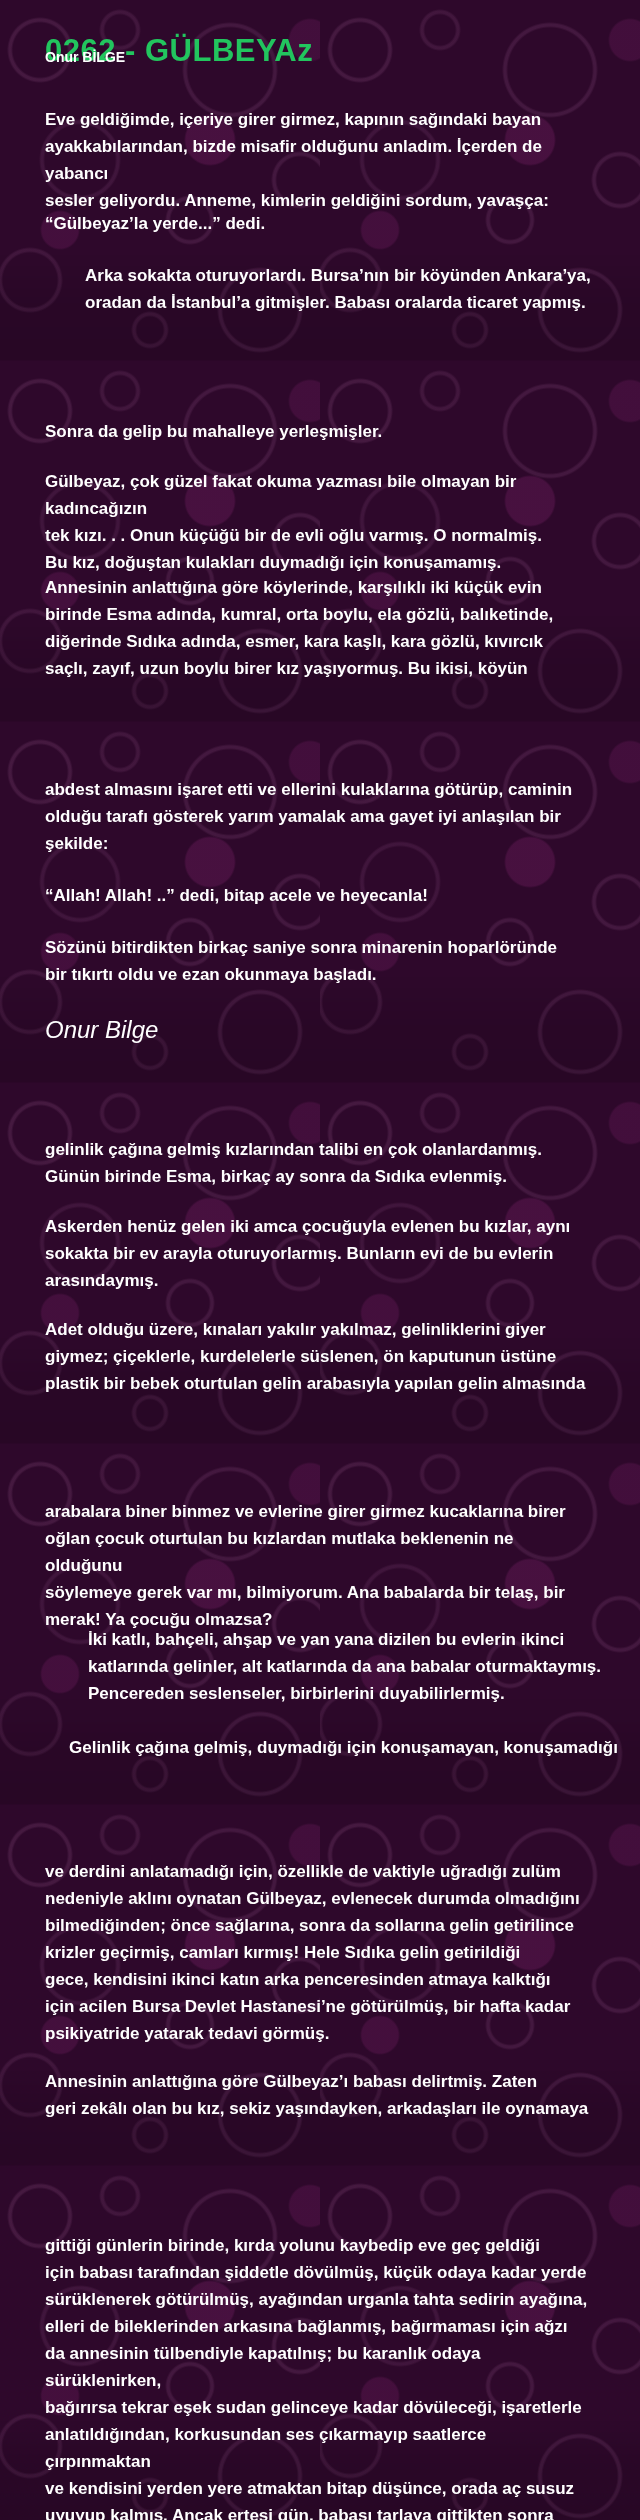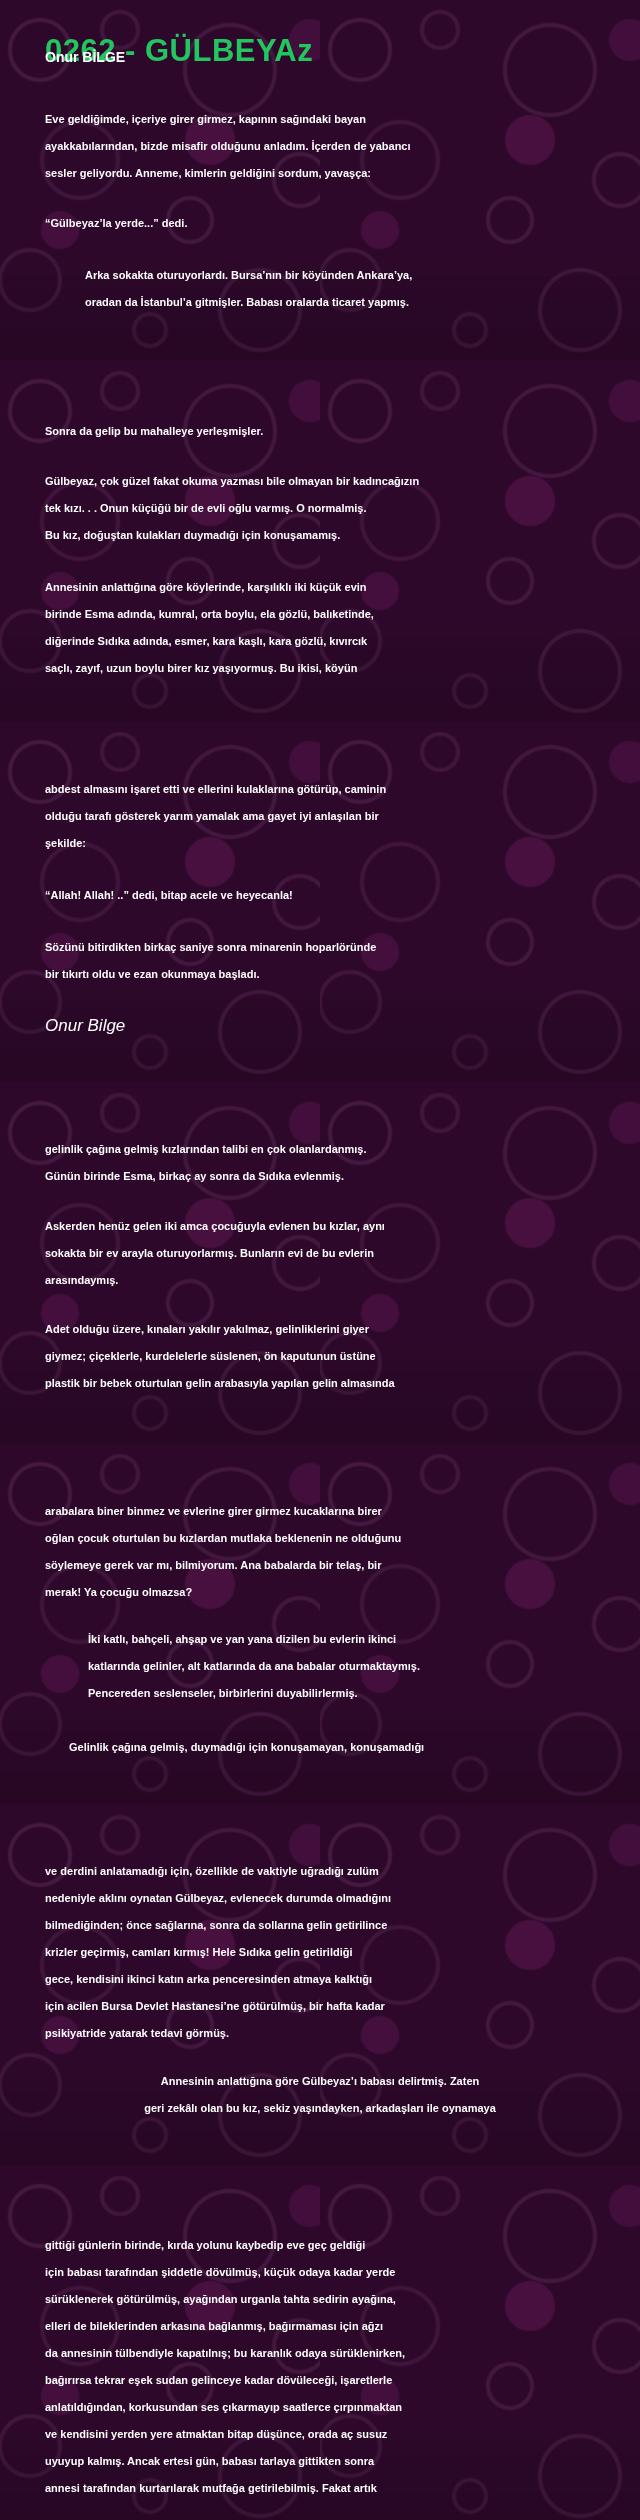--- a/index.html
+++ b/index.html
@@ -50,31 +50,31 @@
     top: 49px;
     font-size: 14px;
     font-weight: bold;
     color: #ffffff;
     white-space: nowrap;
   }
   .para {
     position: absolute;
     left: 45px;
     width: 550px;
-    font-size: 11px;
+    font-size: 17px;
     font-weight: bold;
     line-height: 27px;
     color: #ffffff;
     white-space: pre-line;
   }
   .signature {
     position: absolute;
     left: 45px;
     top: 1016px;
-    font-size: 17px;
+    font-size: 24px;
     font-style: italic;
     font-weight: normal;
     color: #ffffff;
     white-space: nowrap;
   }
   .p0  { top: 106px; }
   .p1  { top: 210px; }
   .p2  { top: 262px; margin-left: 40px; }
   .p3  { top: 418px; }
   .p4  { top: 468px; }
@@ -82,21 +82,21 @@
   .p6  { top: 776px; }
   .p7  { top: 882px; }
   .p8  { top: 934px; }
   .p9  { top: 1136px; }
   .p10 { top: 1213px; }
   .p11 { top: 1316px; }
   .p12 { top: 1498px; }
   .p13 { top: 1626px; margin-left: 43px; }
   .p14 { top: 1734px; margin-left: 24px; }
   .p15 { top: 1858px; }
-  .p16 { top: 2068px; text-align: center; }
+  .p16 { top: 2068px; }
   .p17 { top: 2220px; margin-top: 12px; }
 </style>
 </head>
 <body>
 
 <h1 class="title">0262 - GÜLBEYAz</h1>
 <div class="author">Onur BİLGE</div>
 
 <div class="para p0">Eve geldiğimde, içeriye girer girmez, kapının sağındaki bayan
 ayakkabılarından, bizde misafir olduğunu anladım. İçerden de yabancı

